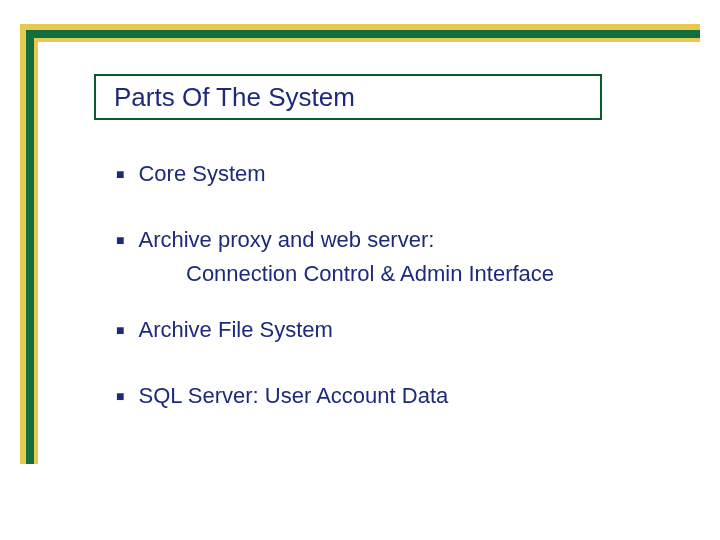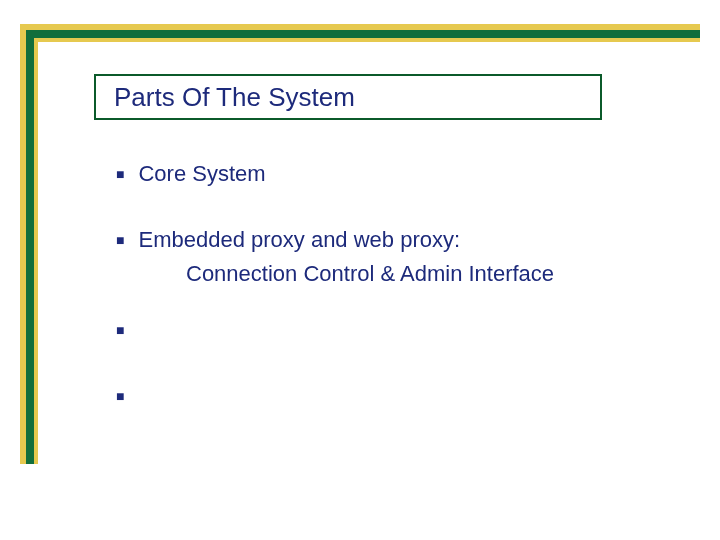--- a/index.html
+++ b/index.html
@@ -89,26 +89,28 @@
 
   <div class="content">
 
     <div class="bullet-item">
       <span class="bullet-mark">■</span>
       <span class="bullet-text">Core System</span>
     </div>
 
     <div class="bullet-item tight">
       <span class="bullet-mark">■</span>
-      <span class="bullet-text">Embedded proxy and web proxy:</span>
+      <span class="bullet-text">Archive proxy and web server:</span>
     </div>
     <div class="sub-line">Connection Control &amp; Admin Interface</div>
 
     <div class="bullet-item">
       <span class="bullet-mark">■</span>
+      <span class="bullet-text">Archive File System</span>
     </div>
 
     <div class="bullet-item">
       <span class="bullet-mark">■</span>
+      <span class="bullet-text">SQL Server:  User Account Data</span>
     </div>
 
   </div>
 </div>
 
 </body></html>

